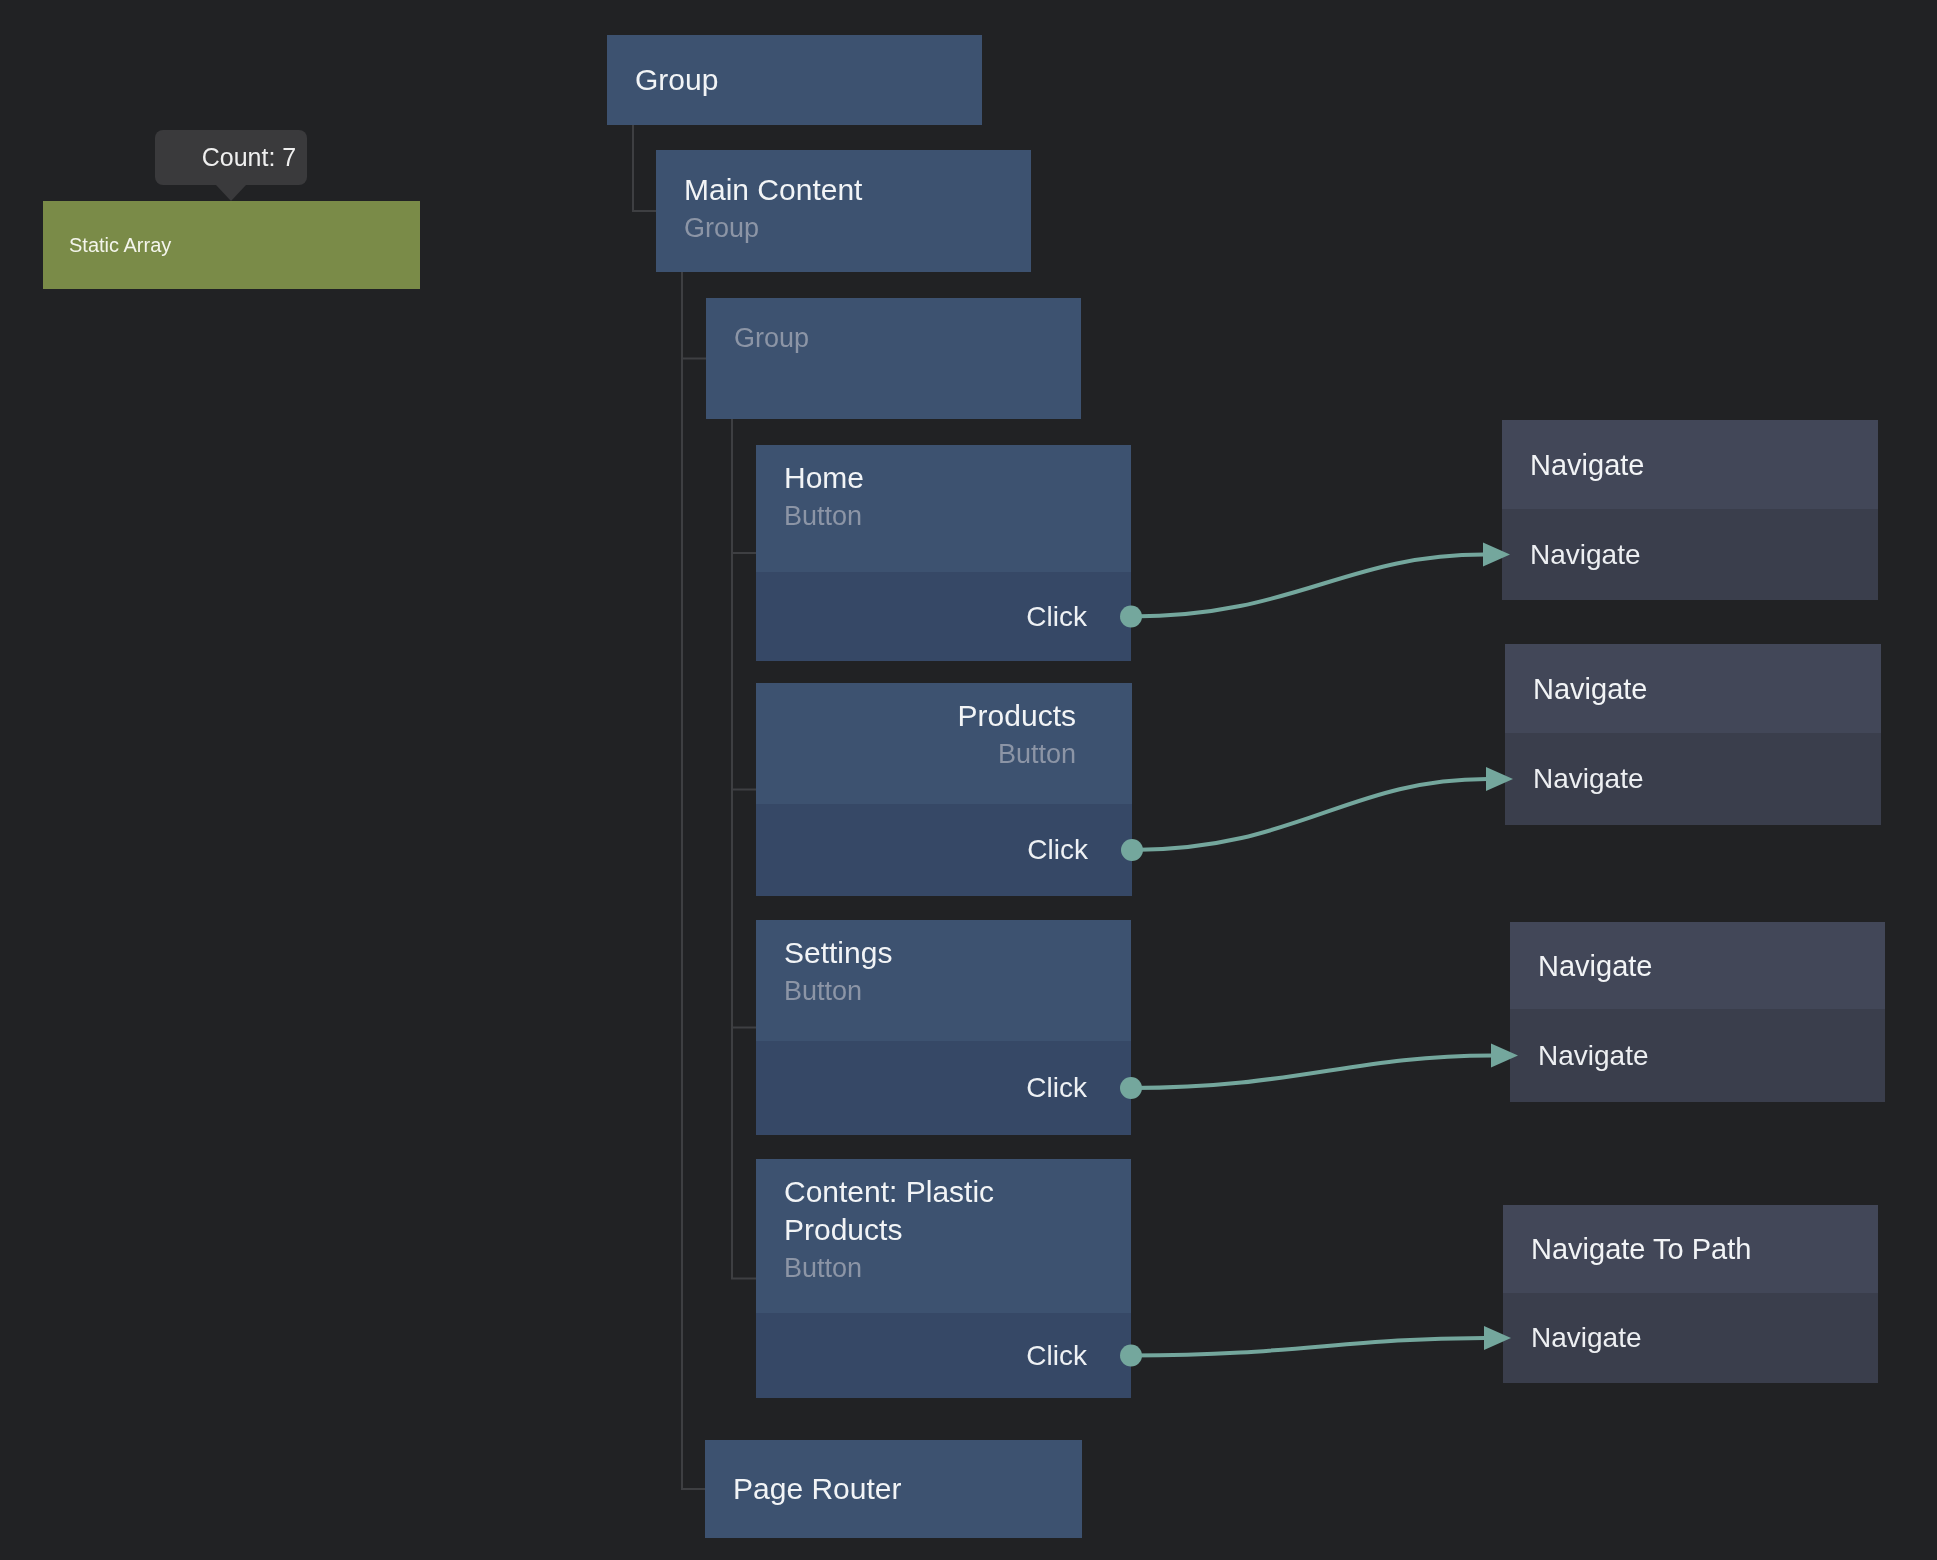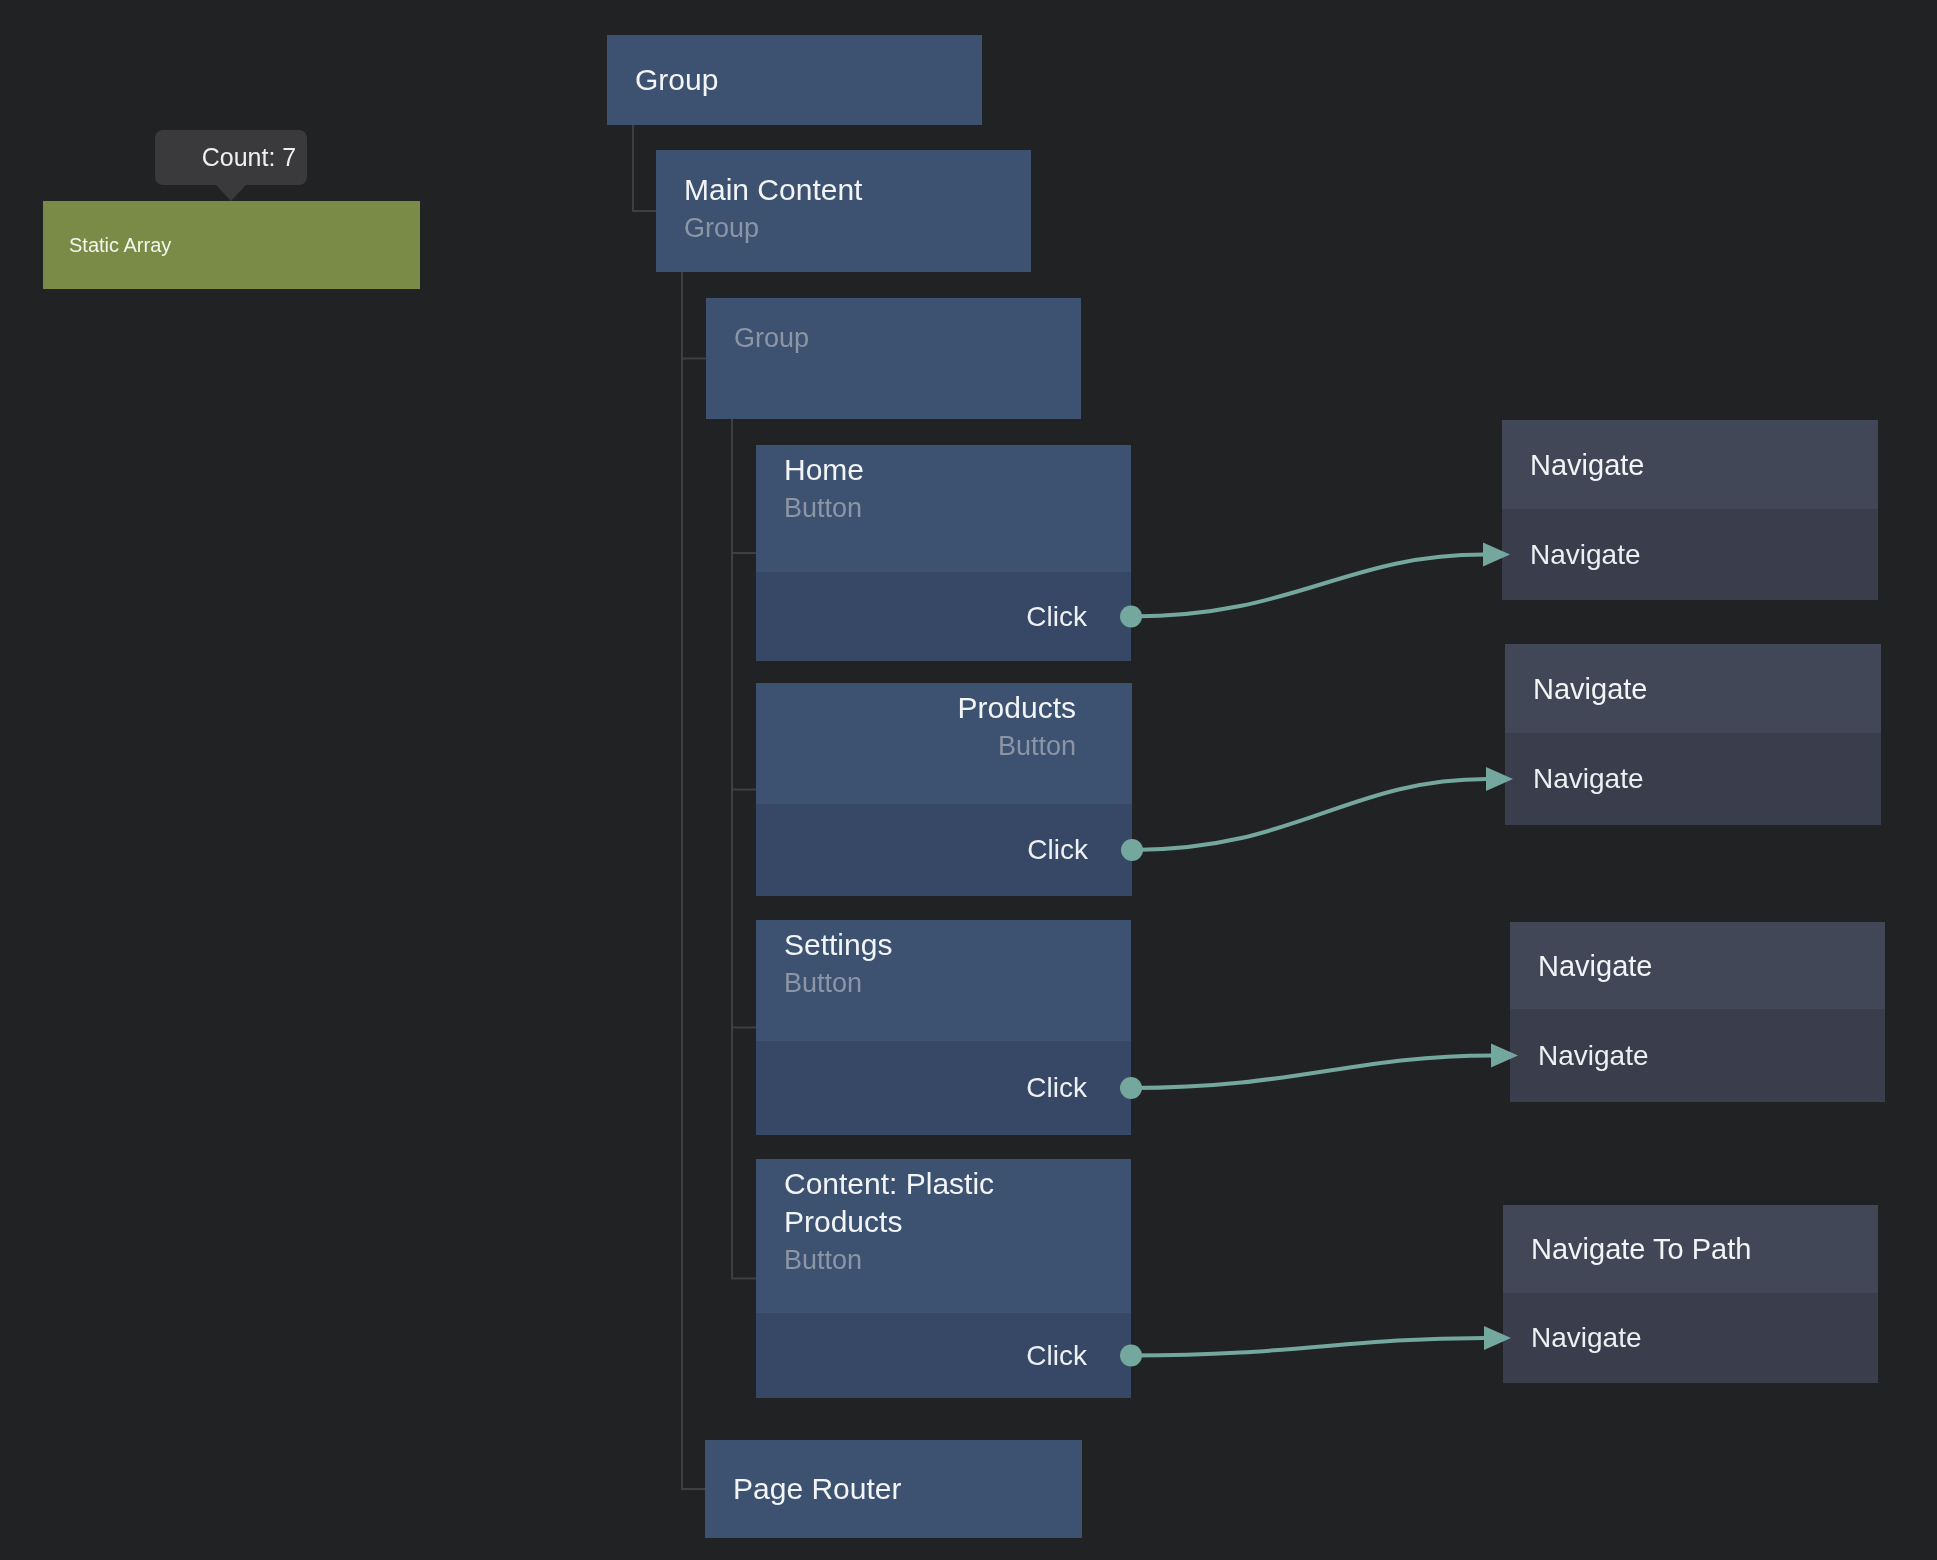--- a/index.html
+++ b/index.html
@@ -47,21 +47,21 @@
   }
   .node.group.center {
     display: flex;
     align-items: center;
     padding: 0 20px 0 28px;
   }
 
   
   .node.button .header {
     background: var(--blueHeader, #3d5270);
-    padding: 6px 56px 0 28px;
+    padding: 14px 56px 0 28px;
   }
   .node.button .body {
     background: var(--blueBody, #364866);
     display: flex;
     align-items: center;
     justify-content: flex-end;
     padding-right: 44px;
   }
   .port-label { color: #eef1f4; font-size: 28px; }
 

